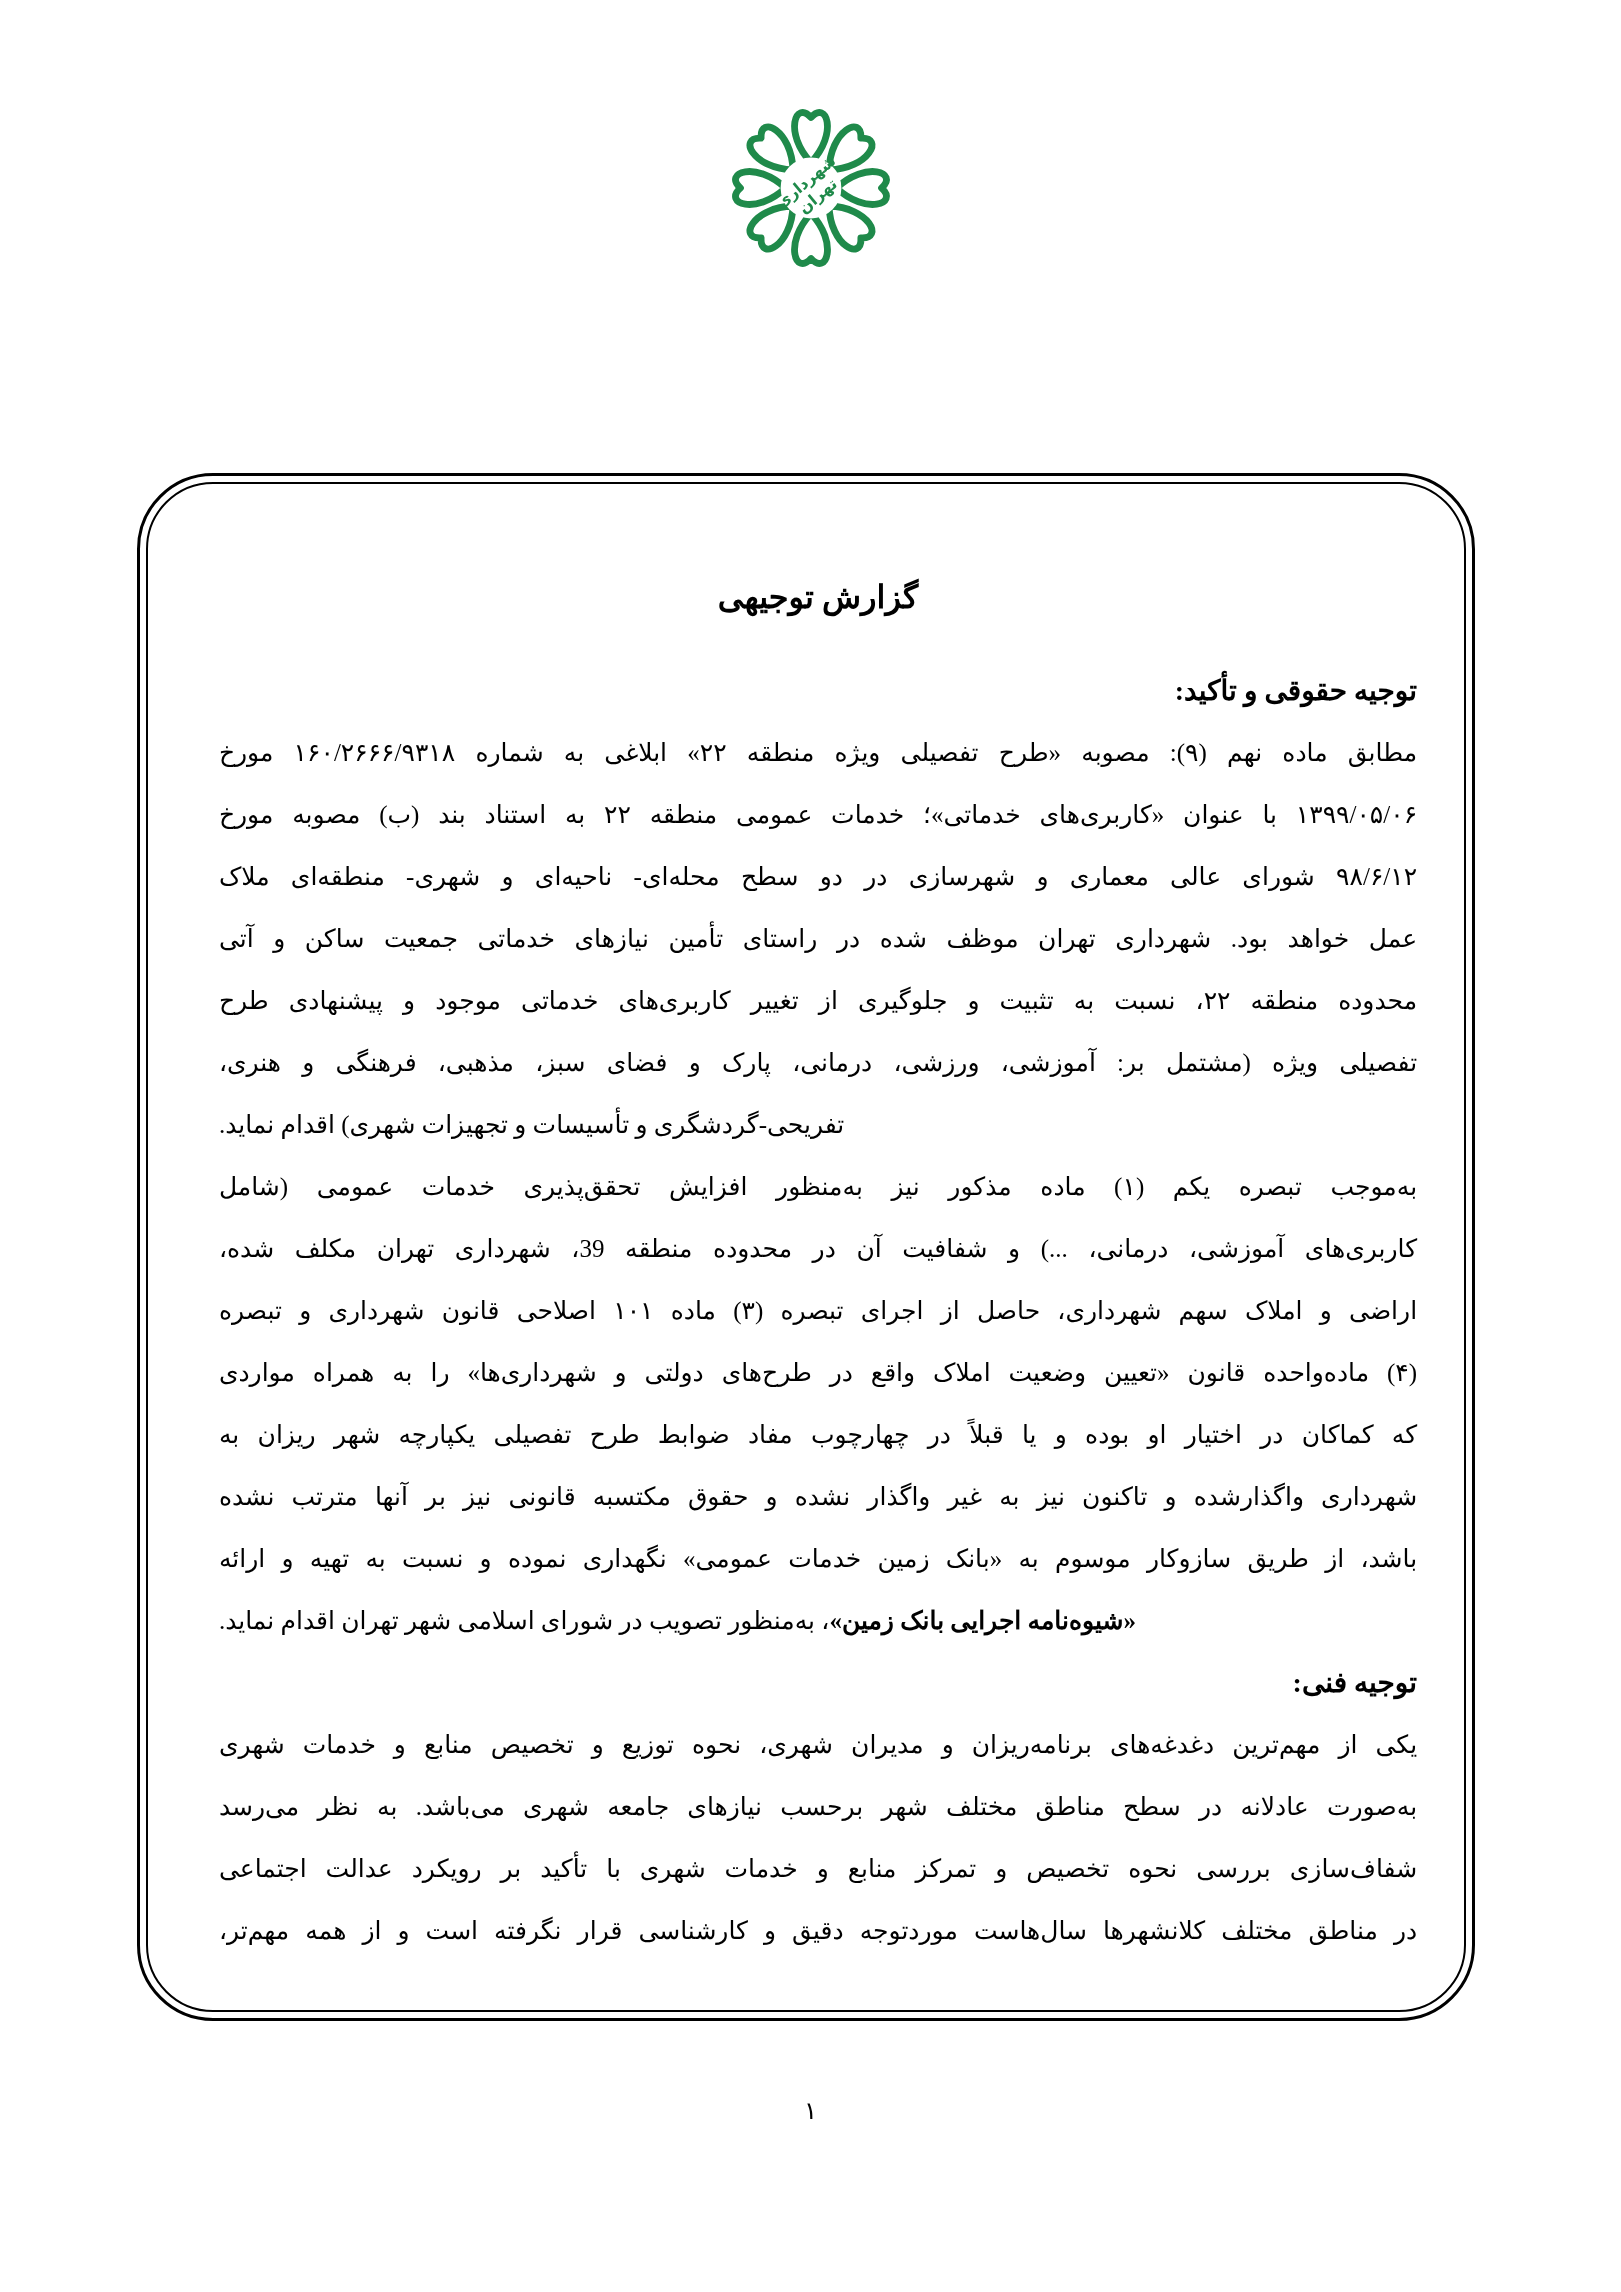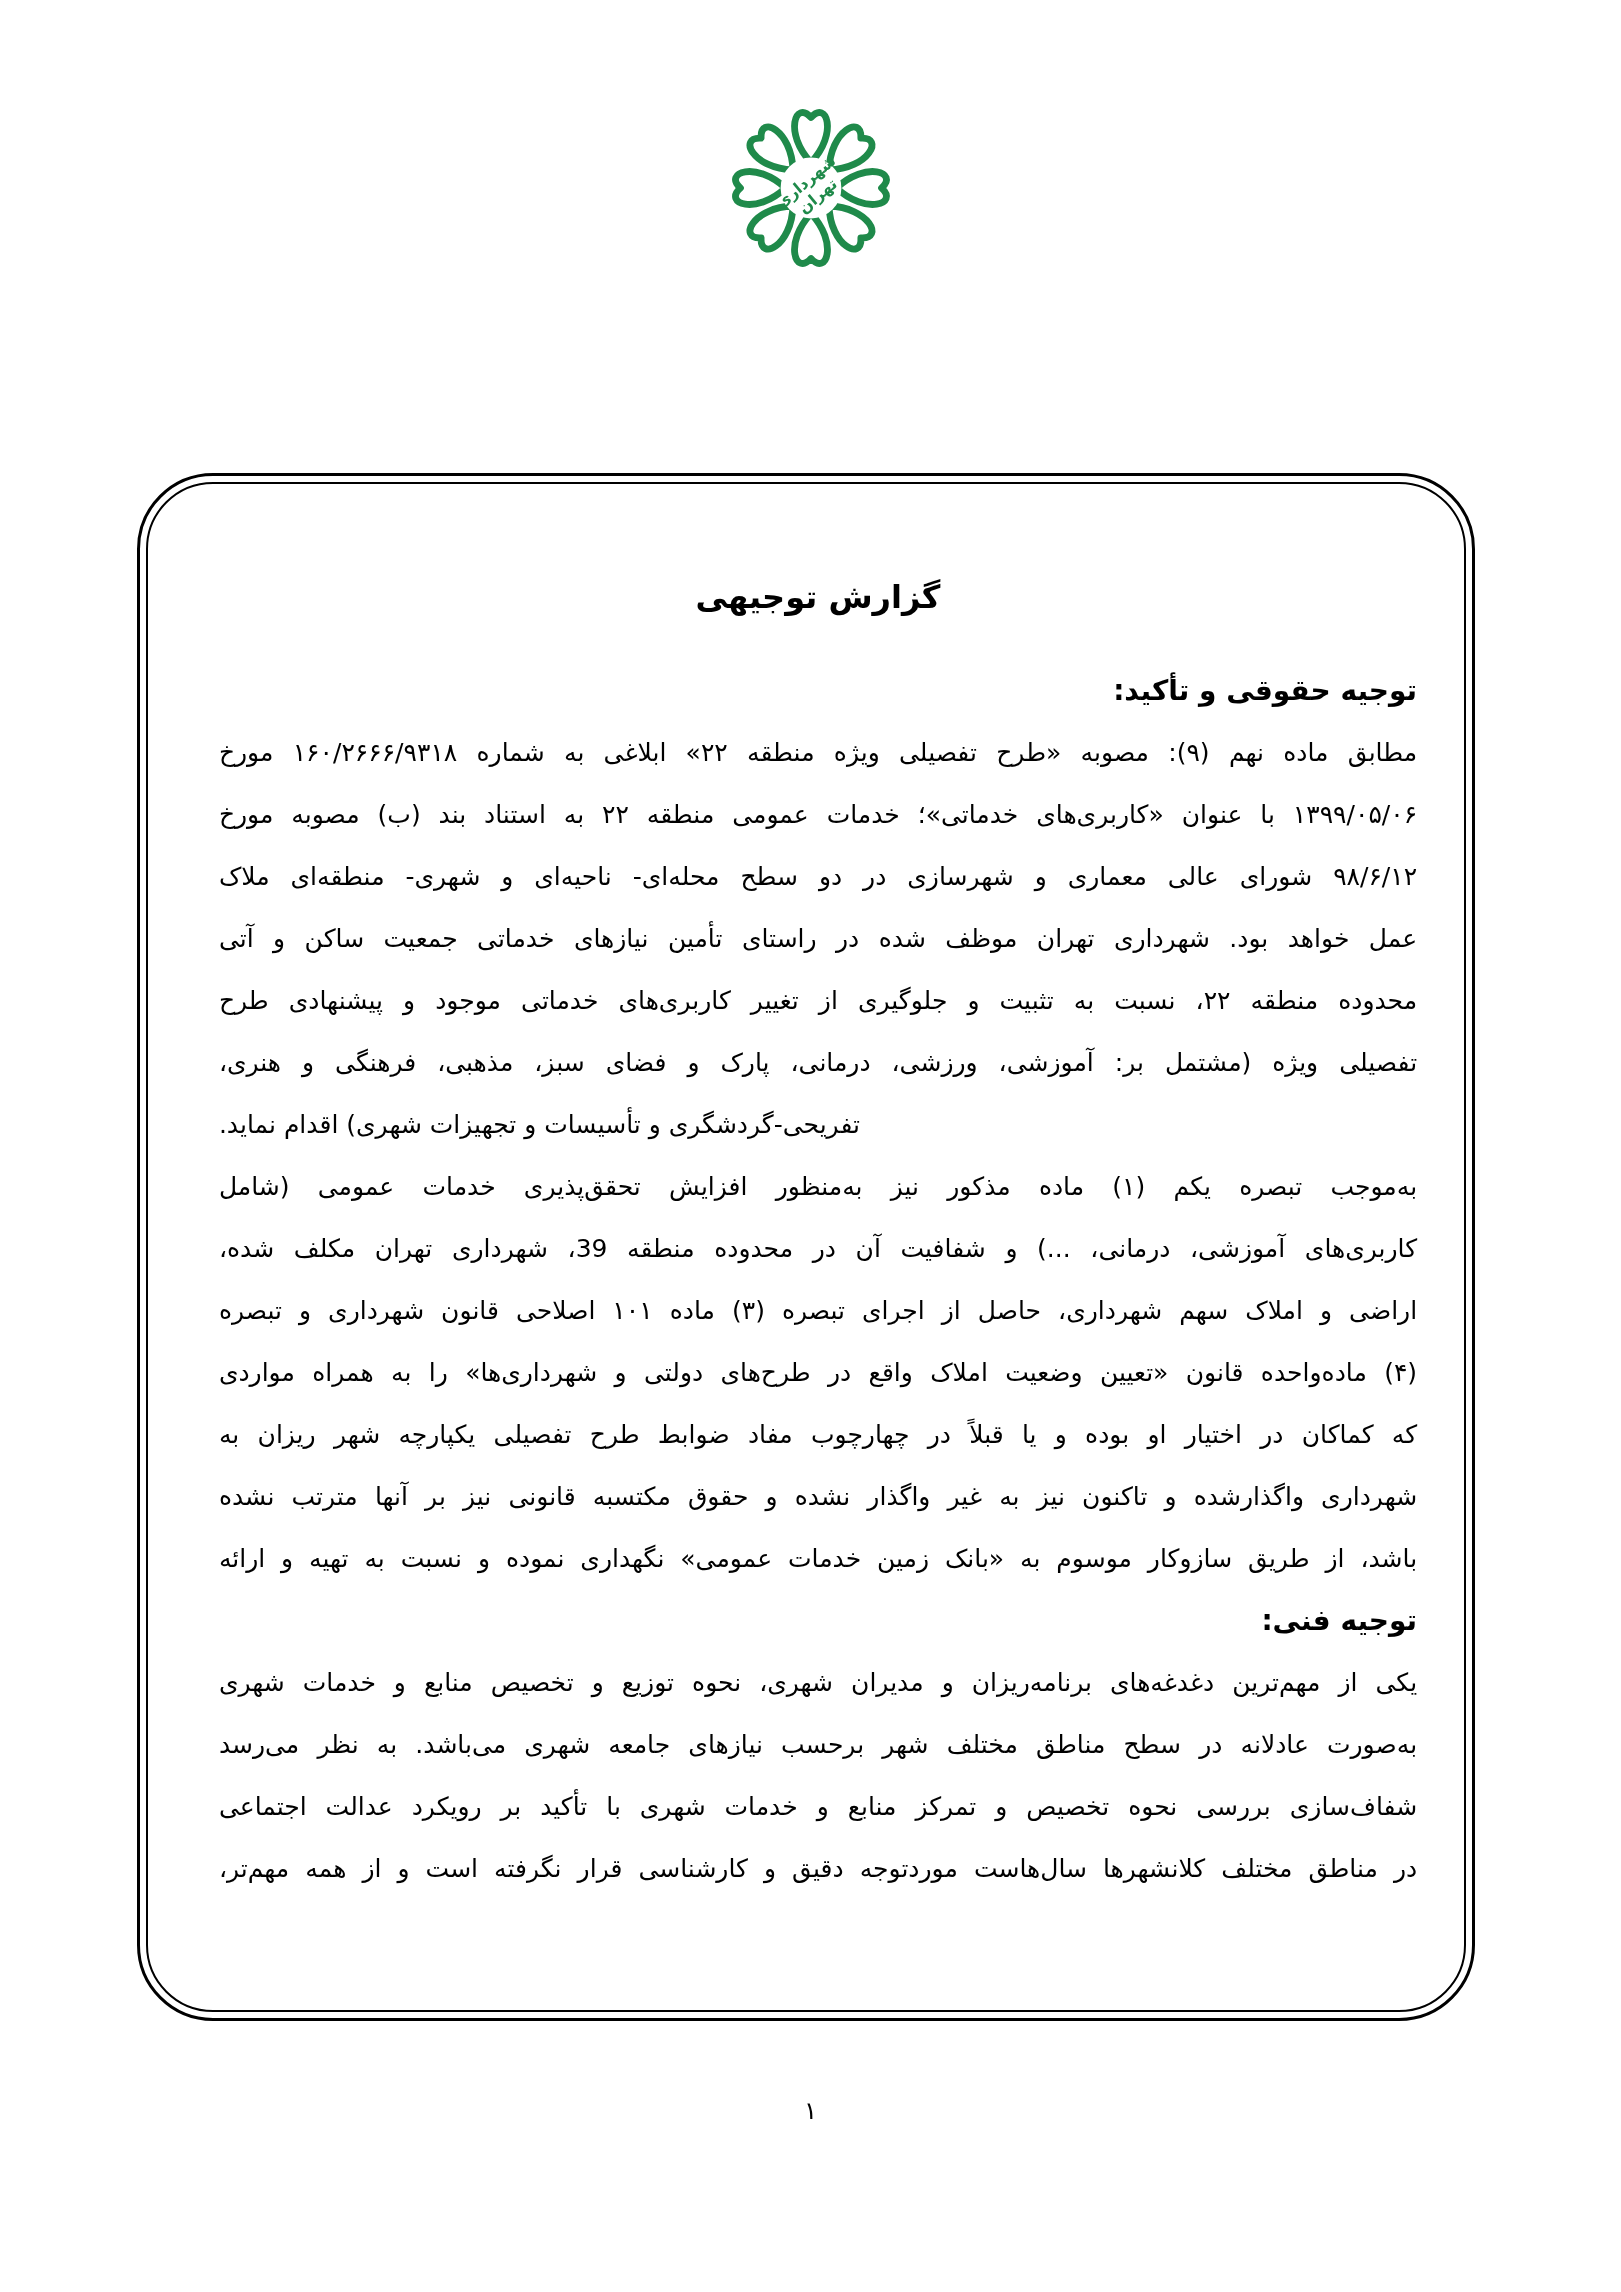--- a/index.html
+++ b/index.html
@@ -33,20 +33,21 @@
     padding: 5.9px;
   }
   .frame-inner {
     box-sizing: border-box;
     width: 100%; height: 100%;
     border: 2px solid #000;
     border-radius: 67px;
     padding: 94px 47px 0 71px;
     direction: rtl;
     unicode-bidi: embed;
+    font-family: Liberation Serif, serif;
   }
 
   
   .doc-title {
     text-align: center;
     font-weight: bold;
     font-size: 32px;
     line-height: 39px;
     margin: 0 0 43px 0;
   }
@@ -120,20 +121,21 @@
       <div class="line">تفصیلی ویژه (مشتمل بر: آموزشی، ورزشی، درمانی، پارک و فضای سبز، مذهبی، فرهنگی و هنری،</div>
       <div class="line pl">تفریحی-گردشگری و تأسیسات و تجهیزات شهری) اقدام نماید.</div>
 
       <div class="line">به‌موجب تبصره یکم (۱) ماده مذکور نیز به‌منظور افزایش تحقق‌پذیری خدمات عمومی (شامل</div>
       <div class="line">کاربری‌های آموزشی، درمانی، ...) و شفافیت آن در محدوده منطقه 39، شهرداری تهران مکلف شده،</div>
       <div class="line">اراضی و املاک سهم شهرداری، حاصل از اجرای تبصره (۳) ماده ۱۰۱ اصلاحی قانون شهرداری و تبصره</div>
       <div class="line">(۴) ماده‌واحده قانون «تعیین وضعیت املاک واقع در طرح‌های دولتی و شهرداری‌ها» را به همراه مواردی</div>
       <div class="line">که کماکان در اختیار او بوده و یا قبلاً در چهارچوب مفاد ضوابط طرح تفصیلی یکپارچه شهر ریزان به</div>
       <div class="line">شهرداری واگذارشده و تاکنون نیز به غیر واگذار نشده و حقوق مکتسبه قانونی نیز بر آنها مترتب نشده</div>
       <div class="line">باشد، از طریق سازوکار موسوم به «بانک زمین خدمات عمومی» نگهداری نموده و نسبت به تهیه و ارائه</div>
+      <div class="line pl"><span class="b">«شیوه‌نامه اجرایی بانک زمین»</span><span>، به‌منظور تصویب در شورای اسلامی شهر تهران اقدام نماید.</span></div>
 
       <div class="heading">توجیه فنی:</div>
 
       <div class="line">یکی از مهم‌ترین دغدغه‌های برنامه‌ریزان و مدیران شهری، نحوه توزیع و تخصیص منابع و خدمات شهری</div>
       <div class="line">به‌صورت عادلانه در سطح مناطق مختلف شهر برحسب نیازهای جامعه شهری می‌باشد. به نظر می‌رسد</div>
       <div class="line">شفاف‌سازی بررسی نحوه تخصیص و تمرکز منابع و خدمات شهری با تأکید بر رویکرد عدالت اجتماعی</div>
       <div class="line">در مناطق مختلف کلانشهرها سال‌هاست موردتوجه دقیق و کارشناسی قرار نگرفته است و از همه مهم‌تر،</div>
 
     </div>
   </div>

